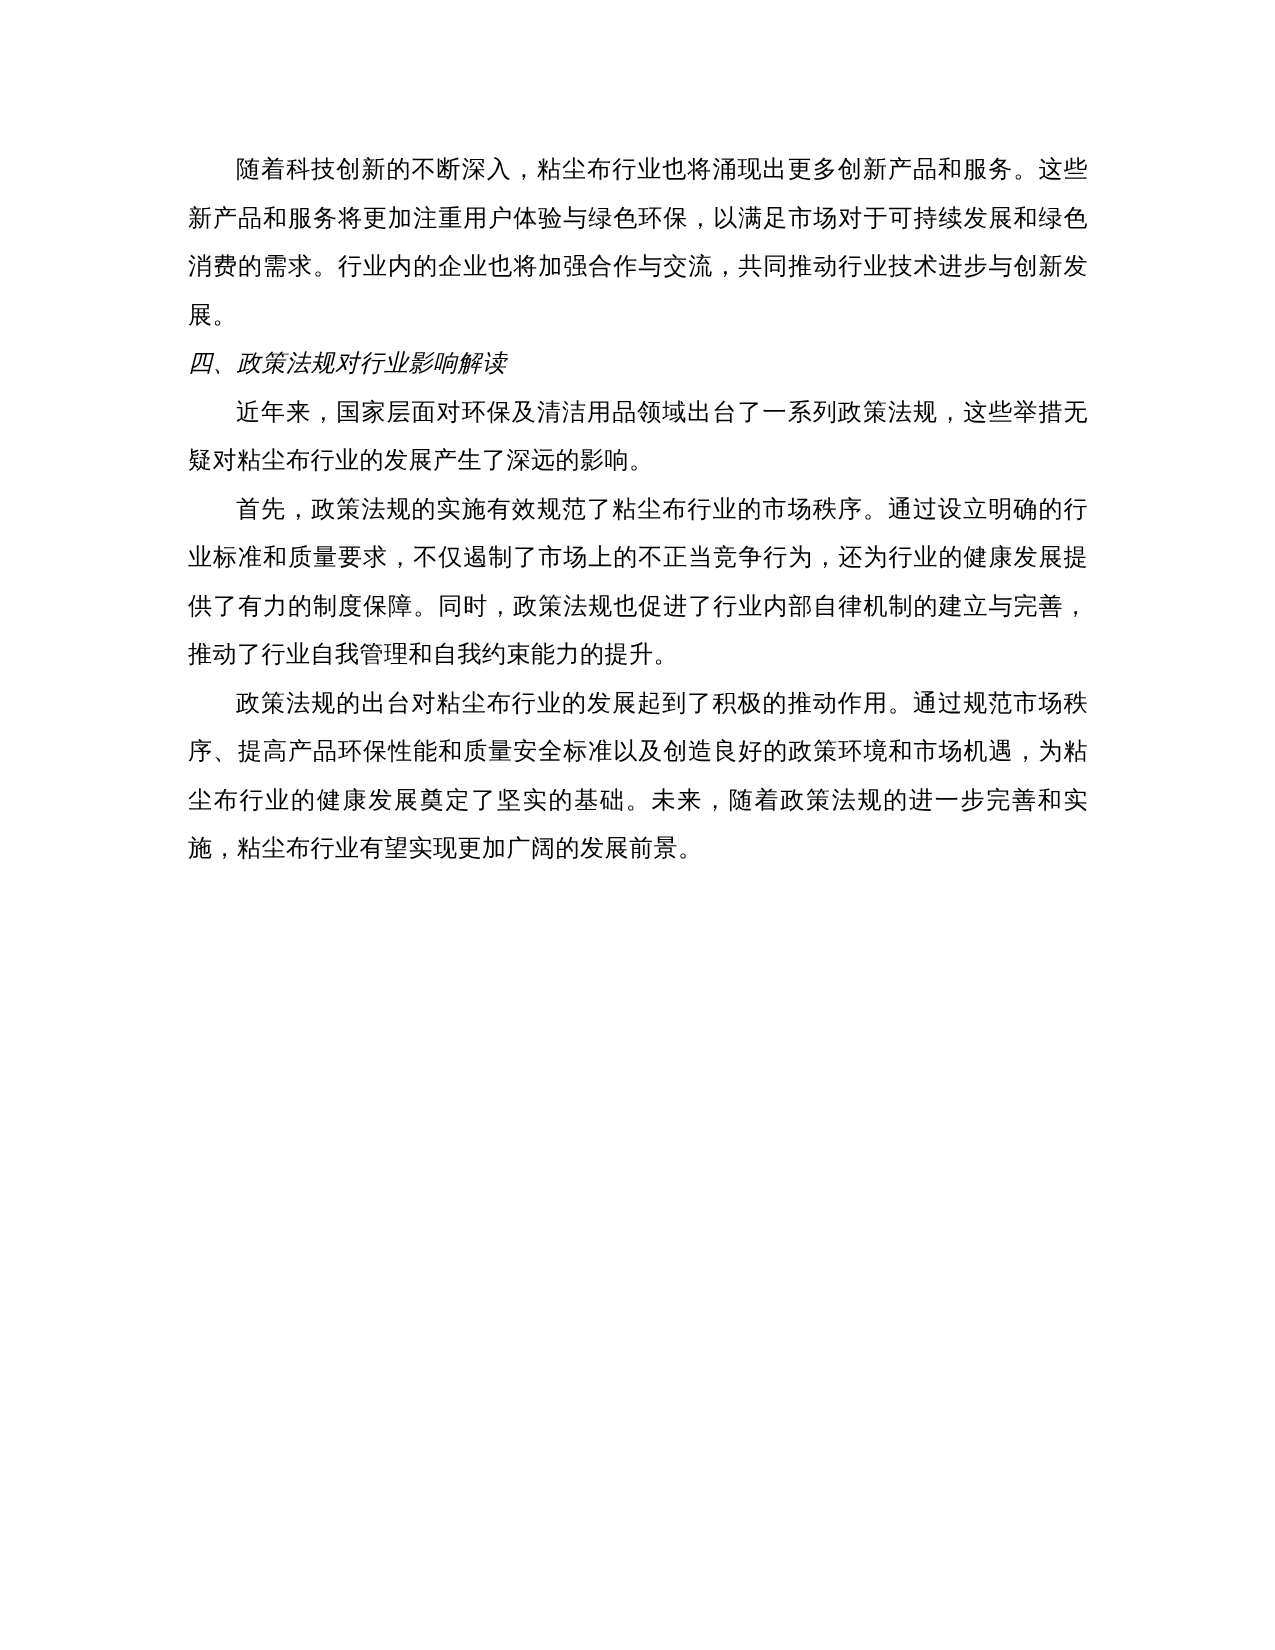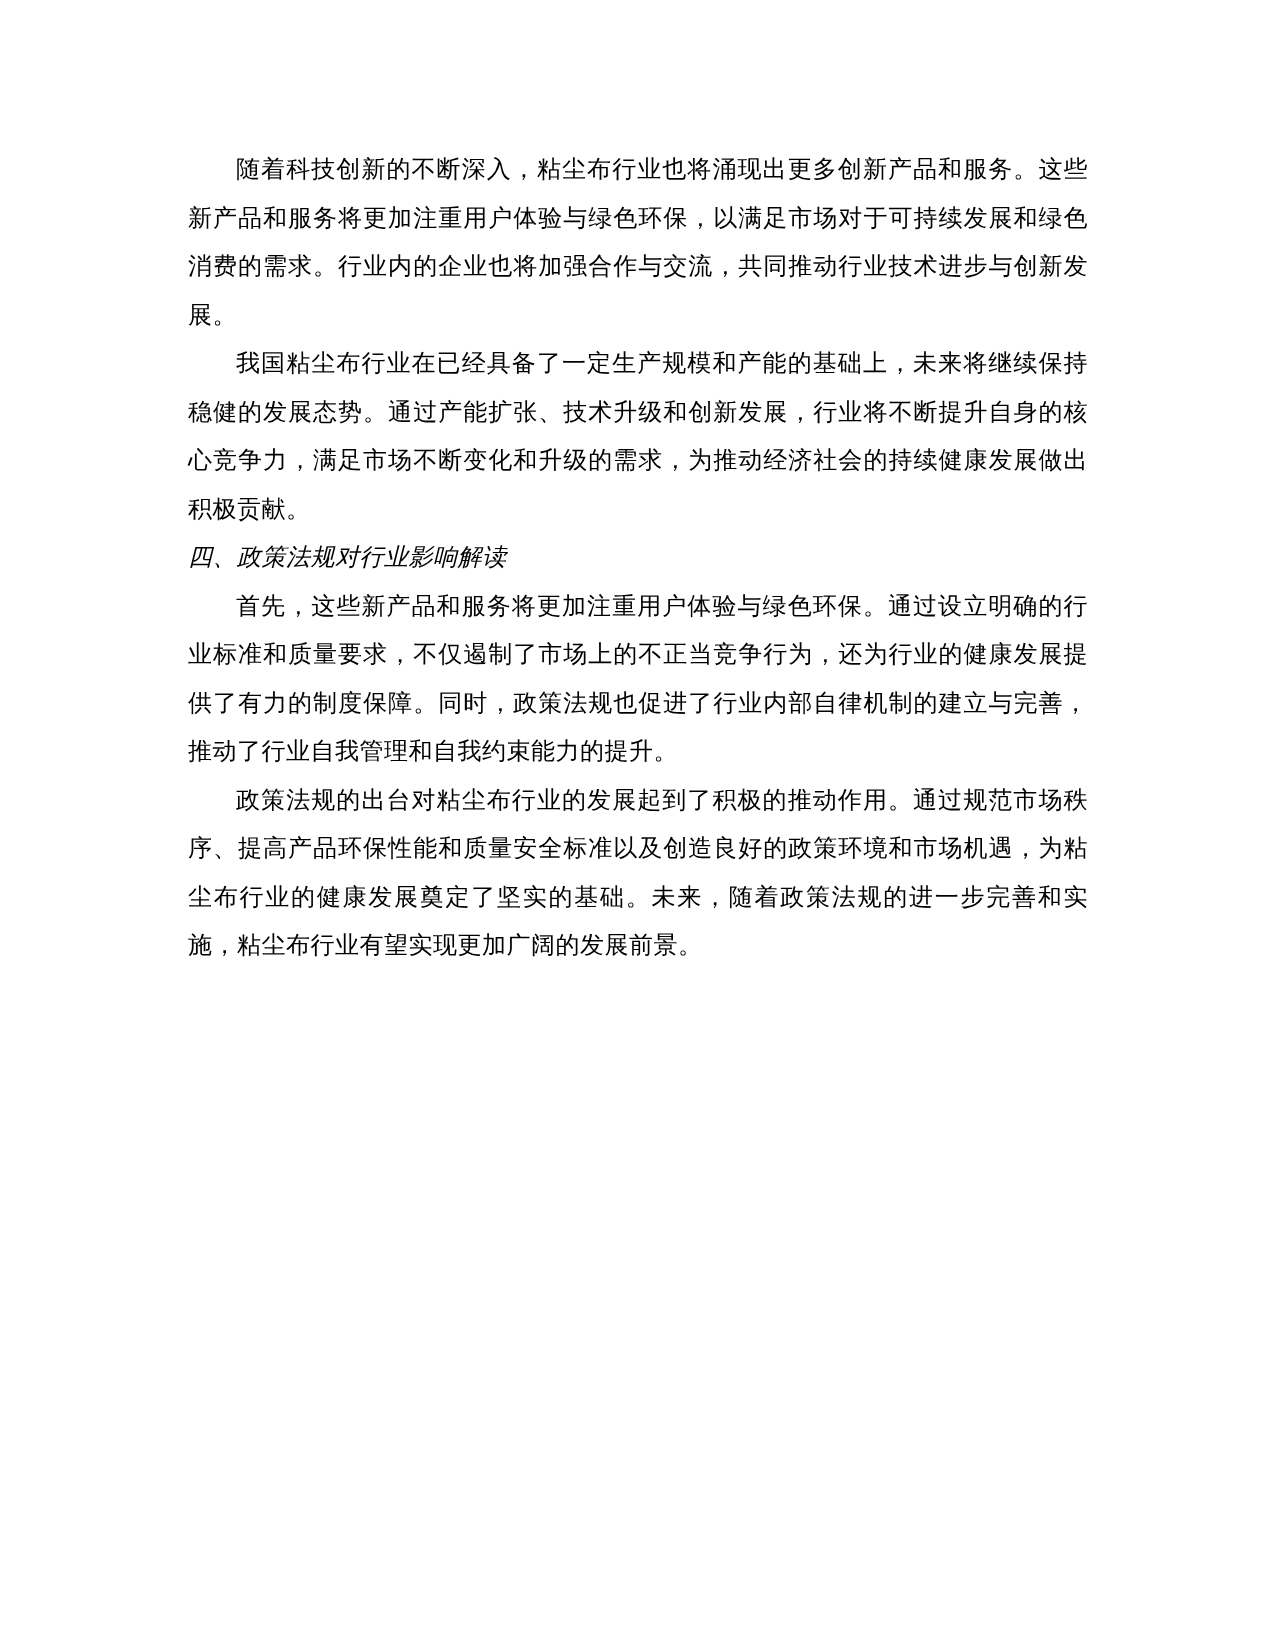--- a/index.html
+++ b/index.html
@@ -38,18 +38,18 @@
     text-indent: 0;
     font-style: italic;
   }
 </style>
 </head>
 <body>
 
 <div class="page">
   <div class="content">
       <p class="para">随着科技创新的不断深入，粘尘布行业也将涌现出更多创新产品和服务。这些新产品和服务将更加注重用户体验与绿色环保，以满足市场对于可持续发展和绿色消费的需求。行业内的企业也将加强合作与交流，共同推动行业技术进步与创新发展。</p>
-      <p class="para">我国粘尘布行业在已经具备了一定生产规模和产能的基础上，未来将继续保持稳健的发展态势。通过产能扩张、技术升级和创新发展，行业将不断提升自身的核心竞争力，满足市场不断变化和升级的需求，为推动经济社会的持续健康发展做出积极贡献。</p>
       <p class="heading">四、政策法规对行业影响解读</p>
-      <p class="para">首先，这些新产品和服务将更加注重用户体验与绿色环保。通过设立明确的行业标准和质量要求，不仅遏制了市场上的不正当竞争行为，还为行业的健康发展提供了有力的制度保障。同时，政策法规也促进了行业内部自律机制的建立与完善，推动了行业自我管理和自我约束能力的提升。</p>
+      <p class="para">近年来，国家层面对环保及清洁用品领域出台了一系列政策法规，这些举措无疑对粘尘布行业的发展产生了深远的影响。</p>
+      <p class="para">首先，政策法规的实施有效规范了粘尘布行业的市场秩序。通过设立明确的行业标准和质量要求，不仅遏制了市场上的不正当竞争行为，还为行业的健康发展提供了有力的制度保障。同时，政策法规也促进了行业内部自律机制的建立与完善，推动了行业自我管理和自我约束能力的提升。</p>
       <p class="para">政策法规的出台对粘尘布行业的发展起到了积极的推动作用。通过规范市场秩序、提高产品环保性能和质量安全标准以及创造良好的政策环境和市场机遇，为粘尘布行业的健康发展奠定了坚实的基础。未来，随着政策法规的进一步完善和实施，粘尘布行业有望实现更加广阔的发展前景。</p>
     </div>
 </div>
 
 </body></html>

